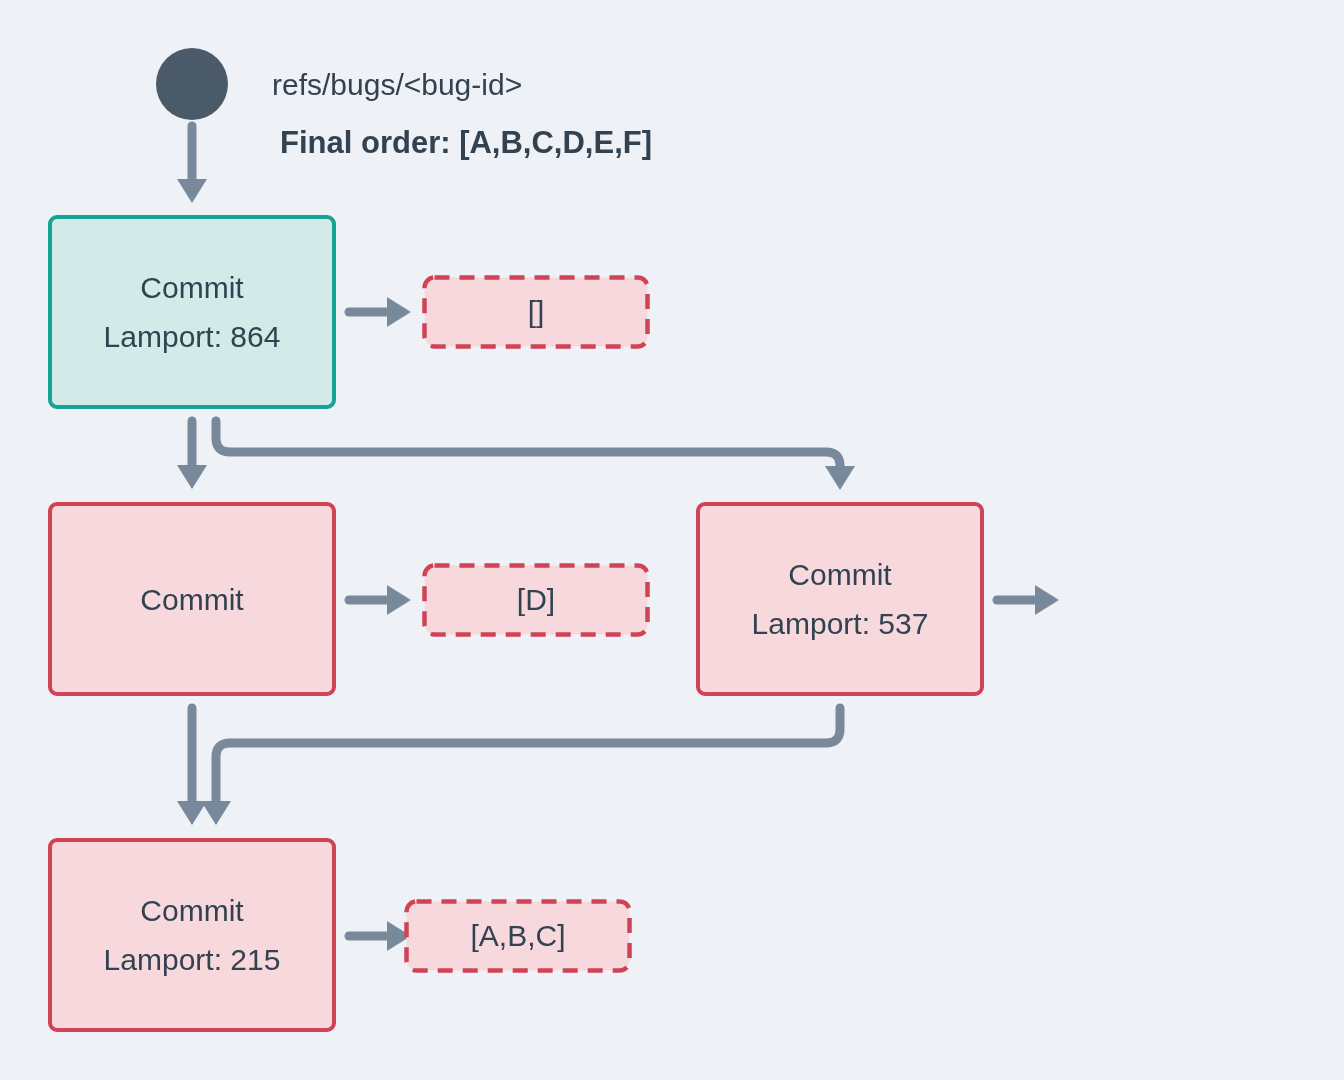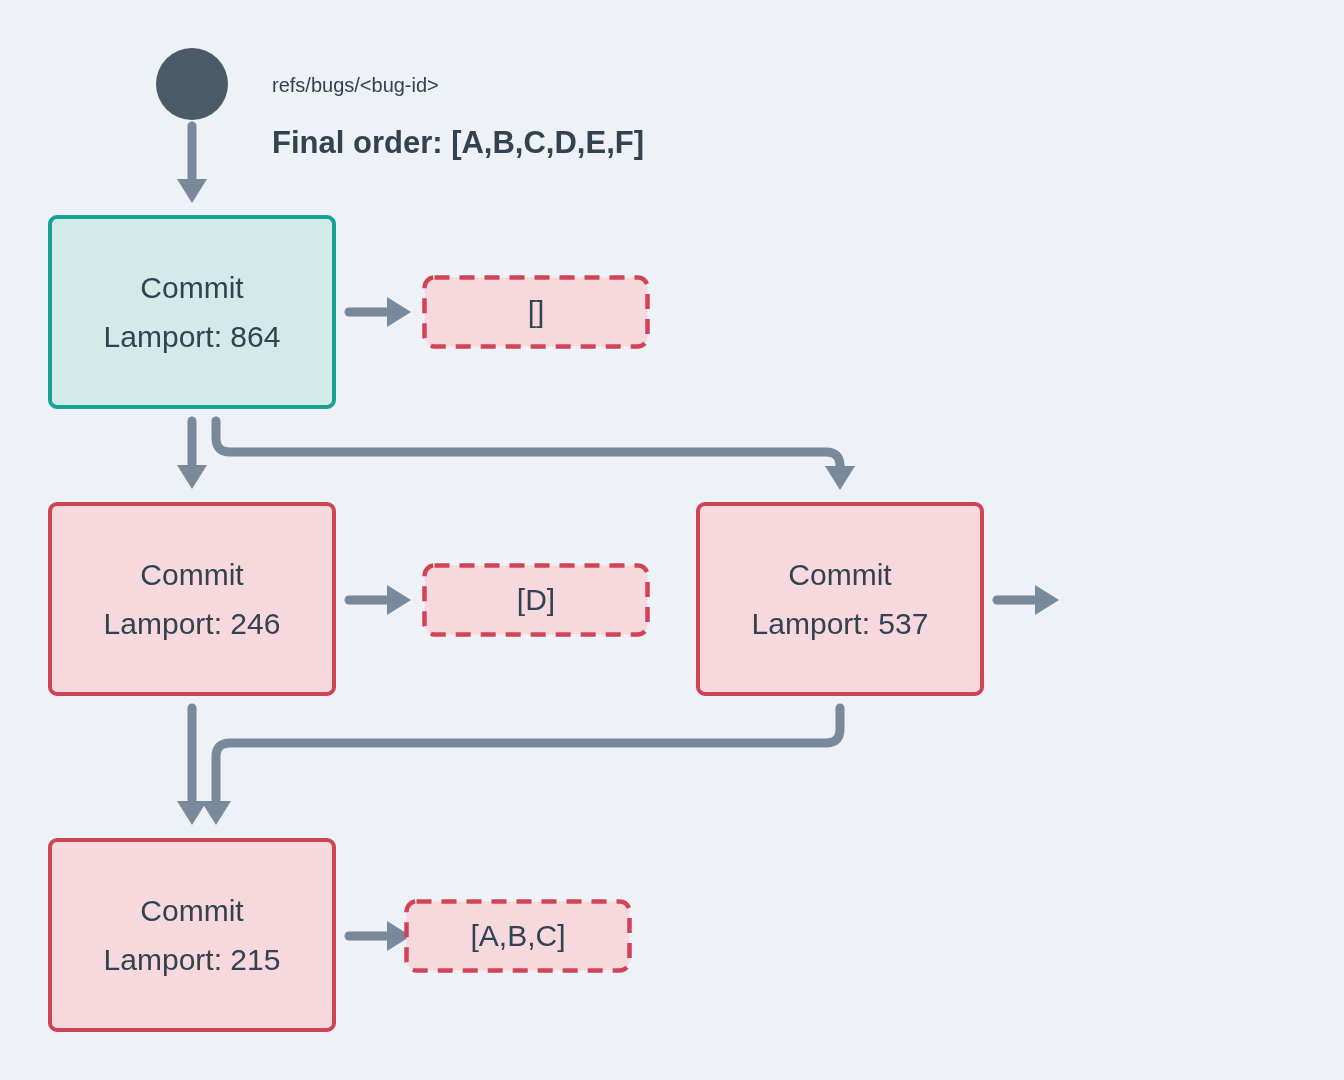--- a/index.html
+++ b/index.html
@@ -12,25 +12,25 @@
     position:relative;width:1344px;height:1080px;overflow:hidden;
     background:var(--bg);color:var(--ink);
     font-family:"Liberation Sans","DejaVu Sans",sans-serif;
   }
   .edges{position:absolute;left:0;top:0;width:1344px;height:1080px;}
   .edge{fill:none;stroke:var(--arrow);stroke-width:9;stroke-linecap:round;marker-end:url(#arrowhead);}
   #arrowhead path{fill:var(--arrow);}
   .ref-dot-fill{fill:var(--slate);}
 
   .hdr-ref{
-    position:absolute;left:272px;top:66px;font-size:20px;line-height:38px;
+    position:absolute;left:272px;top:66px;font-size:30px;line-height:38px;
     font-weight:400;white-space:nowrap;
   }
   .hdr-order{
-    position:absolute;left:272px;top:124px;font-size:31px;line-height:38px;
+    position:absolute;left:280px;top:124px;font-size:31px;line-height:38px;
     font-weight:700;white-space:nowrap;
   }
 
   .node{
     position:absolute;width:288px;height:194px;box-sizing:border-box;
     border:4px solid;border-radius:9px;
     display:flex;flex-direction:column;align-items:center;justify-content:center;
     font-size:30px;line-height:49px;text-align:center;
   }
   .node.teal{background:var(--teal-fill);border-color:var(--teal-border);}
@@ -81,21 +81,20 @@
   <div class="hdr-ref">refs/bugs/&lt;bug-id&gt;</div>
   <div class="hdr-order">Final order: [A,B,C,D,E,F]</div>
 
   <div class="node pos-n864 teal">
     <div>Commit</div>
     <div>Lamport: 864</div>
   </div>
 
   <div class="node pos-n246 pink">
     <div>Commit</div>
-    <div>Lamport: 246</div>
   </div>
 
   <div class="node pos-n537 pink">
     <div>Commit</div>
     <div>Lamport: 537</div>
   </div>
 
   <div class="node pos-n127 pink">
     <div>Commit</div>
     <div>Lamport: 215</div>

